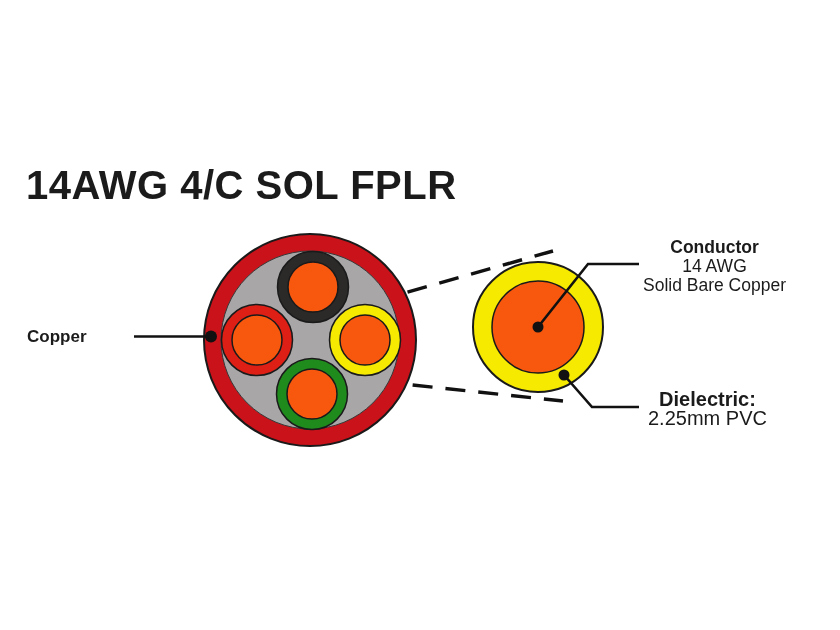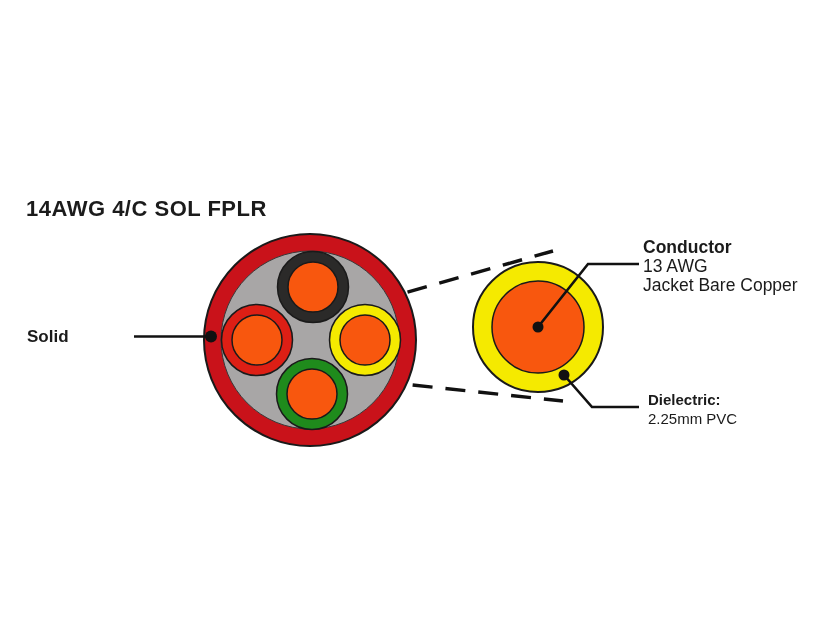--- a/index.html
+++ b/index.html
@@ -21,50 +21,50 @@
   }
   svg.diagram {
     position: absolute;
     left: 0;
     top: 0;
   }
   .page-title {
     position: absolute;
     left: 26px;
     top: 169px;
-    font-size: 22px;
+    font-size: 40px;
     line-height: 32px;
     font-weight: 700;
     letter-spacing: 0.5px;
     white-space: nowrap;
-    margin-top: 24px;
   }
   .callout {
     position: absolute;
     white-space: nowrap;
+    text-align: center;
   }
   .callout .heading {
     font-weight: 700;
   }
   .callout-jacket {
     left: 27px;
     top: 328px;
     font-size: 17px;
     line-height: 18px;
   }
   .callout-conductor {
     left: 643px;
     top: 238px;
     font-size: 17.5px;
     line-height: 19px;
   }
   .callout-dielectric {
     left: 648px;
     top: 390px;
-    font-size: 15px;
+    font-size: 20px;
     line-height: 19px;
   }
 </style>
 </head>
 <body>
 
 <div class="stage">
 
   <svg class="diagram" width="840" height="630" viewBox="0 0 840 630">
 
@@ -113,27 +113,27 @@
 
     <g>
       <polyline points="564,375 592,407 639,407" fill="none" stroke="#111111" stroke-width="2.6"></polyline>
       <circle cx="564" cy="375" r="5.5" fill="#111111"></circle>
     </g>
   </svg>
 
   <div class="page-title">14AWG 4/C SOL FPLR</div>
 
   <div class="callout callout-jacket">
-    <div class="heading">Solid</div>
+    <div class="heading">Copper</div>
   </div>
 
   <div class="callout callout-conductor">
     <div class="heading">Conductor</div>
-    <div>13 AWG</div>
-    <div>Jacket Bare Copper</div>
+    <div>14 AWG</div>
+    <div>Solid Bare Copper</div>
   </div>
 
   <div class="callout callout-dielectric">
     <div class="heading">Dielectric:</div>
     <div>2.25mm PVC</div>
   </div>
 
 </div>
 
 </body></html>

